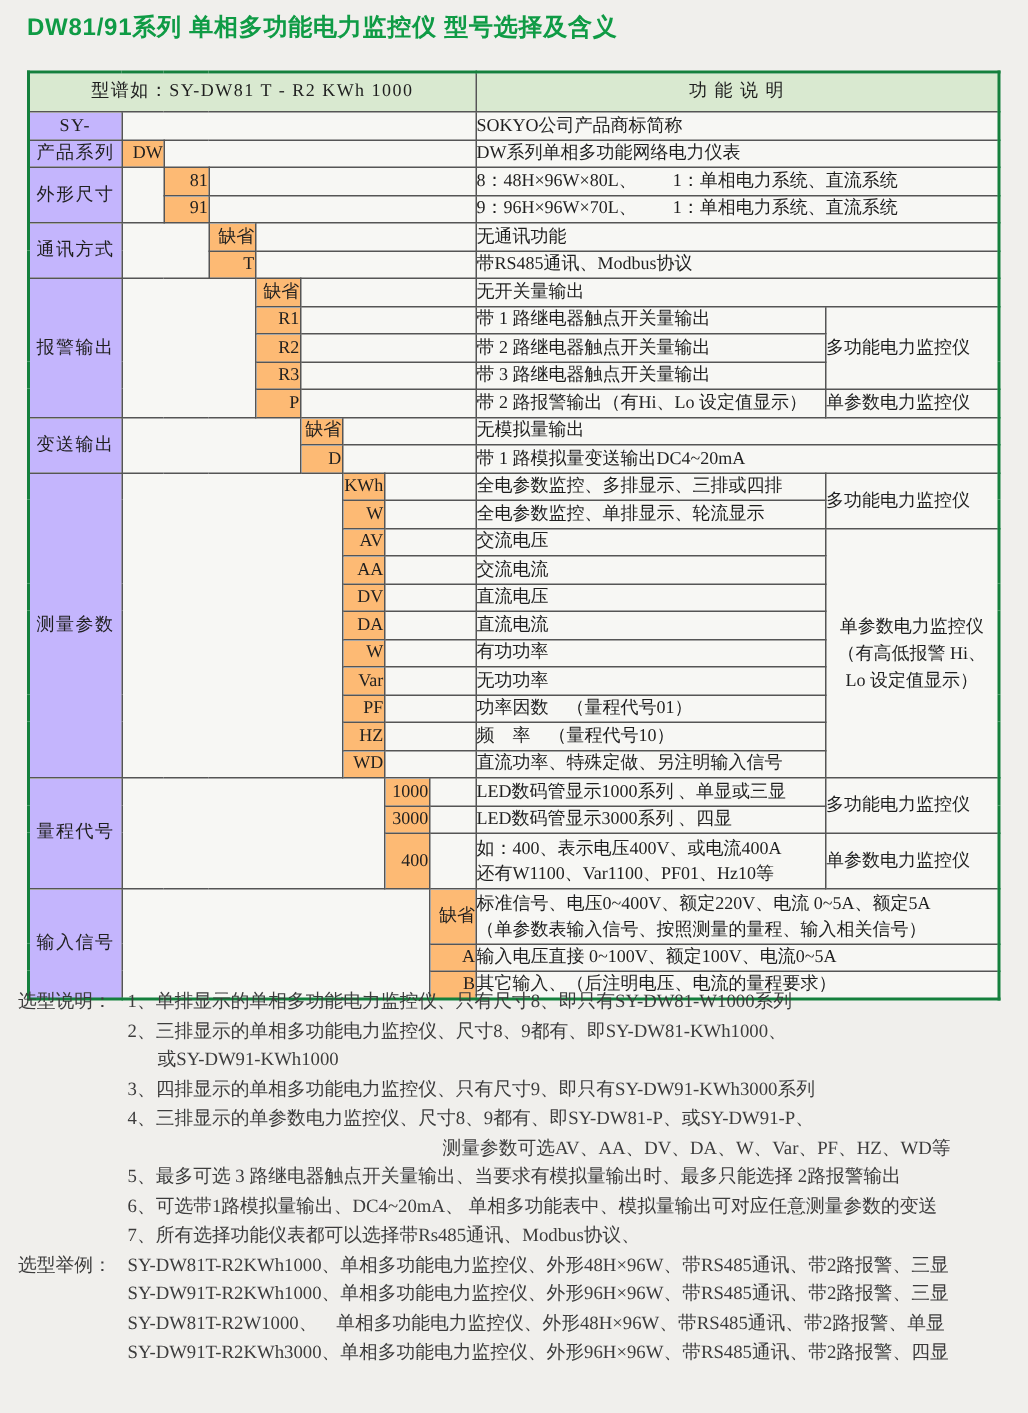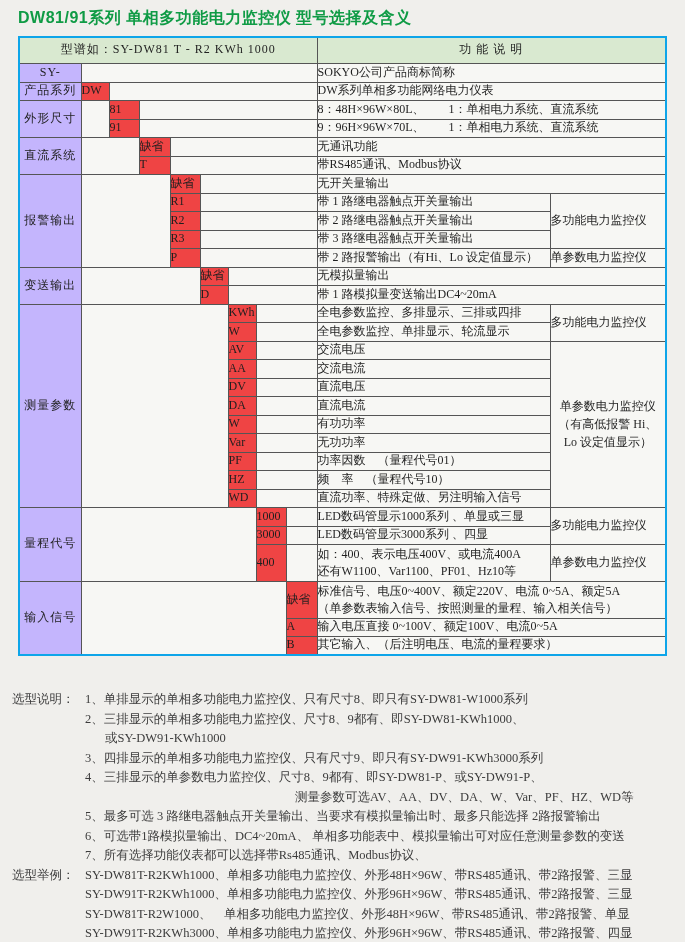--- a/index.html
+++ b/index.html
@@ -9,45 +9,45 @@
     font-family:"Liberation Serif","DejaVu Serif",serif;
     -webkit-font-smoothing:antialiased;
   }
   .page-title{
     position:absolute;left:18px;top:8px;
     font-family:"Liberation Sans","DejaVu Sans",sans-serif;
     font-weight:bold;font-size:16px;color:#0f9b45;letter-spacing:.5px;
     white-space:nowrap;
   }
   table.model-table{
-    position:absolute;left:18px;top:36px;
+    position:absolute;left:18px;top:47px;
     border-collapse:collapse;table-layout:fixed;
     width:647px;background:#f7f7f4;
-    border:2px solid #0ea5e9;
+    border:2px solid #15803d;
   }
   .model-table td{
     border:1px solid #555;padding:0;
     font-size:12px;color:#1f1f1f;line-height:1.15;
     white-space:nowrap;overflow:hidden;
     vertical-align:middle;
   }
   col.c0{width:62px}col.c1{width:28px}col.c2{width:30px}col.c3{width:31px}
   col.c4{width:30px}col.c5{width:28px}col.c6{width:28px}col.c7{width:30px}
   col.c8{width:31px}col.c9{width:233px}col.c10{width:116px}
   .k-hl,.k-hr{background:#d9e9d0;text-align:center;font-size:12.5px;letter-spacing:1px;}
   .k-label{background:#c4b5fd;text-align:center;letter-spacing:1px;}
-  .k-code{background:#ef4444;text-align:left;}
+  .k-code{background:#fdba74;text-align:right;}
   .k-filler{background:#f7f7f4;}
   .k-desc,.k-desc2{padding-left:7px;text-align:left;}
   .k-desc2 div{line-height:17px;}
   .k-annot{text-align:left;}
   .k-annot3{text-align:center;}
   .k-annot3 div{line-height:18px;}
   .notes{
-    position:absolute;left:12px;top:690px;width:668px;
+    position:absolute;left:12px;top:658px;width:668px;
     font-size:12.5px;color:#3c3c3c;line-height:19.5px;
     white-space:nowrap;
   }
   .note-line{position:relative;}
   .side-label{position:absolute;left:0;top:0;}
   .ind0{padding-left:73px;}
   .ind1{padding-left:93px;}
   .ind2{padding-left:283px;}
 </style>
 </head>
@@ -91,21 +91,21 @@
         <td class="k-code">81</td>
         <td colspan="6" class="k-filler"></td>
         <td colspan="2" class="k-desc">8：48H×96W×80L、　　1：单相电力系统、直流系统</td>
       </tr>
       <tr style="height: 18px;">
         <td class="k-code">91</td>
         <td colspan="6" class="k-filler"></td>
         <td colspan="2" class="k-desc">9：96H×96W×70L、　　1：单相电力系统、直流系统</td>
       </tr>
       <tr style="height: 19px;">
-        <td rowspan="2" class="k-label">直流系统</td>
+        <td rowspan="2" class="k-label">通讯方式</td>
         <td colspan="2" rowspan="2" class="k-filler"></td>
         <td class="k-code">缺省</td>
         <td colspan="5" class="k-filler"></td>
         <td colspan="2" class="k-desc">无通讯功能</td>
       </tr>
       <tr style="height: 18px;">
         <td class="k-code">T</td>
         <td colspan="5" class="k-filler"></td>
         <td colspan="2" class="k-desc">带RS485通讯、Modbus协议</td>
       </tr>

